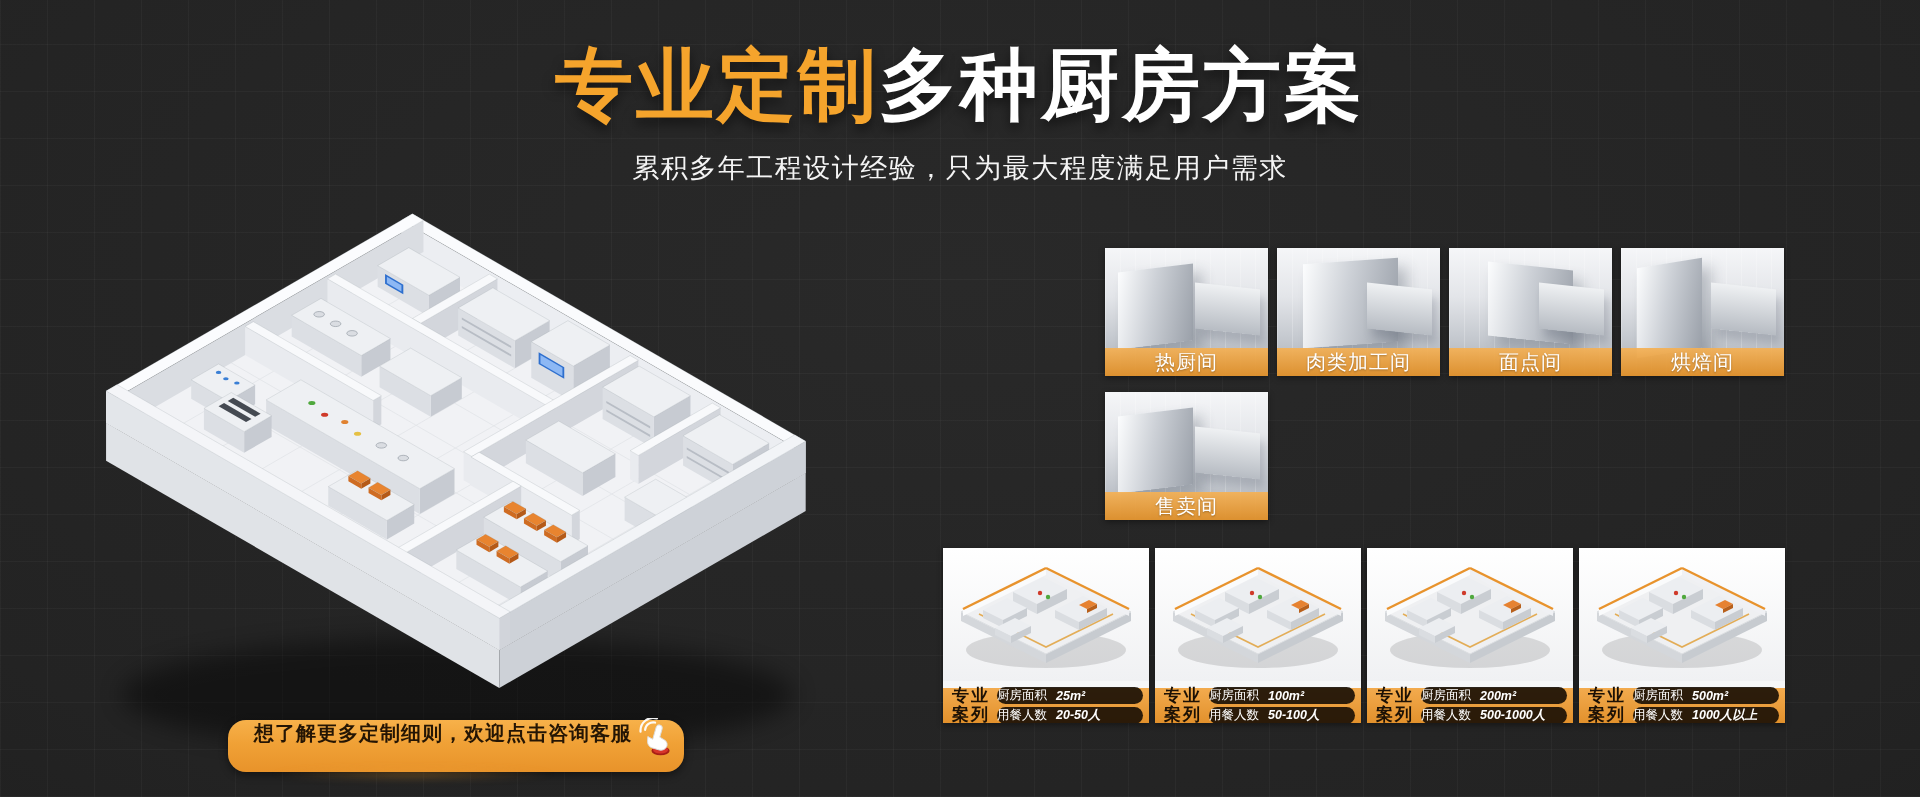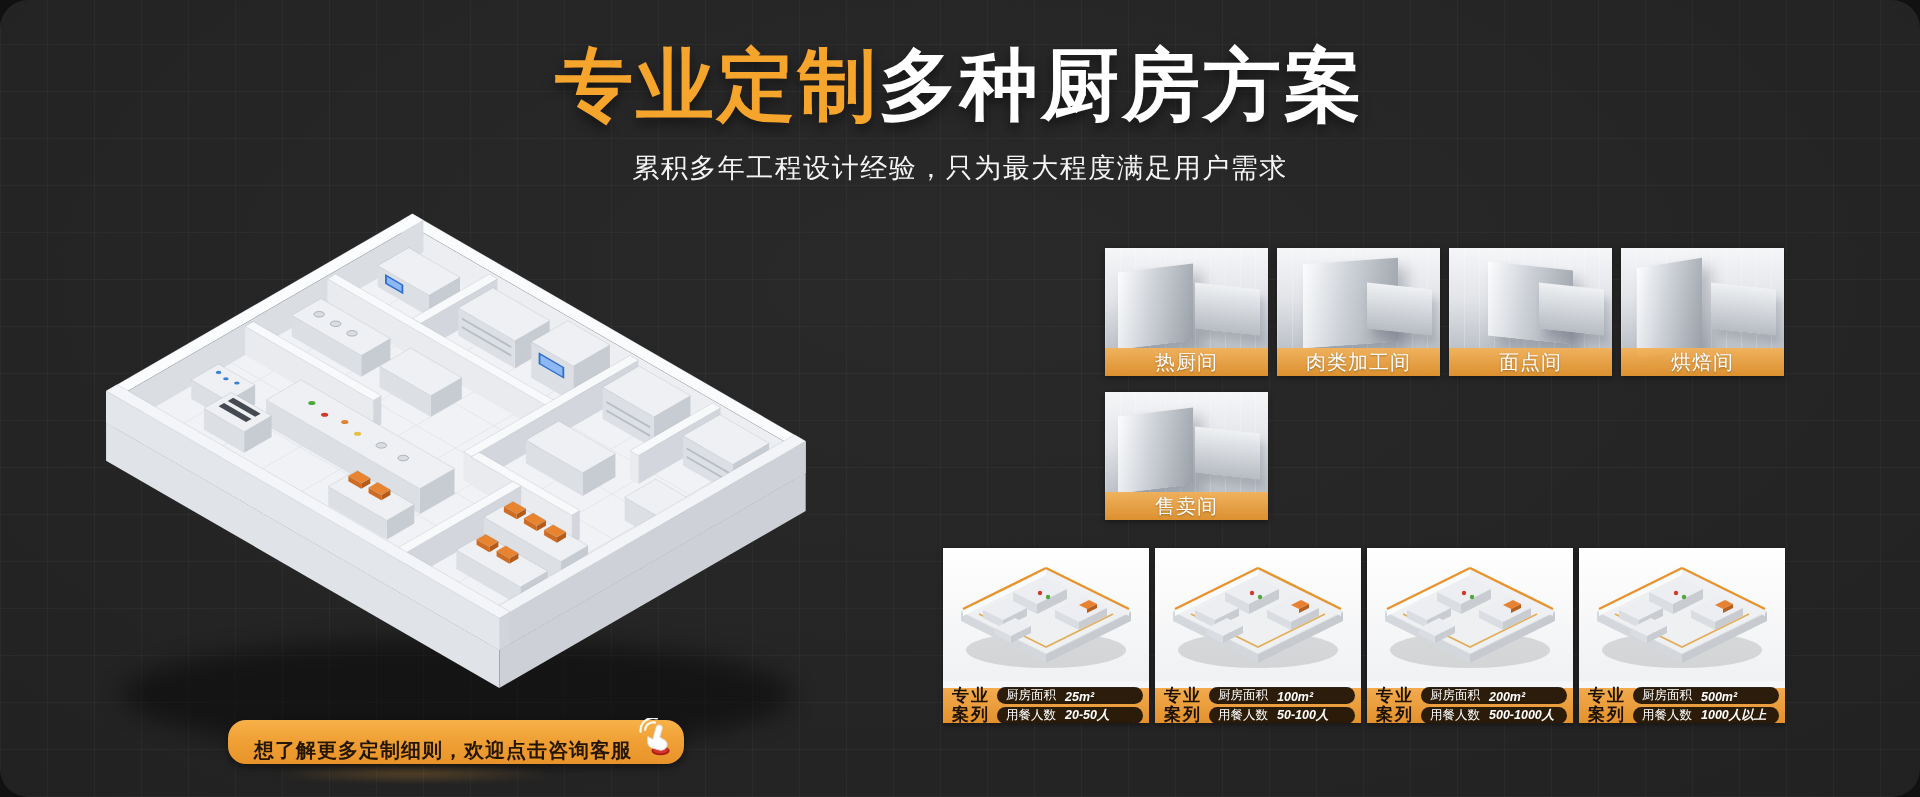--- a/index.html
+++ b/index.html
@@ -3,34 +3,33 @@
 <meta charset="utf-8">
 <style>
   html,body{margin:0;padding:0;background:#111;}
   .stage{
     position:relative;width:1920px;height:797px;overflow:hidden;
     font-family:"Liberation Sans","DejaVu Sans",sans-serif;
     background:
       repeating-linear-gradient(90deg, rgba(255,255,255,.032) 0 1px, transparent 1px 47px),
       repeating-linear-gradient(0deg, rgba(255,255,255,.032) 0 1px, transparent 1px 47px),
       radial-gradient(115% 140% at 50% 35%, #292929 0%, #232323 55%, #1a1a1a 100%);
-    border-radius: 28px;
   }
   
   .hero{position:absolute;top:46px;left:0;right:0;text-align:center;pointer-events:none;}
   .hero-title{font-size:78px;line-height:1.02;font-weight:900;color:#ffffff;letter-spacing:3px;
     text-shadow:0 6px 12px rgba(0,0,0,.5);}
   .hero-title .hl{color:#F5A42C;}
   .hero-sub{margin-top:24px;font-size:27px;font-weight:500;color:#f4f4f4;letter-spacing:1.5px;}
   
   .floorplan{position:absolute;left:90px;top:196px;width:740px;height:596px;}
   .floorplan svg{width:100%;height:100%;}
   
-  .cta{position:absolute;left:228px;top:720px;height:44px;border-radius:18px;
-    display:flex;align-items:flex-end;padding:0 52px 0 26px;cursor:pointer;
+  .cta{position:absolute;left:228px;top:720px;height:52px;border-radius:18px;
+    display:flex;align-items:flex-start;padding:0 52px 0 26px;cursor:pointer;
     background:linear-gradient(180deg,#f7b14a 0%,#f0a136 45%,#e8932a 100%);
     box-shadow:0 3px 8px rgba(0,0,0,.45);}
   .cta-label{font-size:20px;font-weight:700;color:#241504;letter-spacing:1px;white-space:nowrap;}
   .cta-icon{position:absolute;right:8px;top:-2px;width:40px;height:40px;}
   .cta-reflection{position:absolute;left:268px;top:766px;width:290px;height:16px;border-radius:50%;
     background:radial-gradient(ellipse at center, rgba(240,161,54,.30), rgba(240,161,54,0) 70%);
     filter:blur(3px);pointer-events:none;}
   
   .rooms{position:absolute;left:1105px;top:248px;display:grid;
     grid-template-columns:repeat(4,163px);grid-auto-rows:128px;column-gap:9px;row-gap:16px;}
@@ -63,21 +62,21 @@
   .case-img{position:absolute;left:0;top:0;right:0;height:133px;
     background:linear-gradient(180deg,#ffffff 0%,#f0f1f3 100%);}
   .case-img svg{position:absolute;inset:0;width:100%;height:100%;}
   .case-bar{position:absolute;left:0;right:0;bottom:0;height:35px;
     background:linear-gradient(180deg,#f3ab4e 0%,#e2912c 100%);
     display:flex;align-items:center;gap:7px;padding:0 6px 0 9px;}
   .case-tag{display:flex;flex-direction:column;line-height:1.06;
     font-size:17px;font-weight:900;color:#1c1105;letter-spacing:2px;}
   .case-pills{display:flex;flex-direction:column;gap:3px;min-width:0;flex:1;}
   .pill{height:17px;border-radius:9px;background:rgba(22,13,4,.9);color:#fff;
-    display:flex;align-items:flex-end;gap:9px;padding:0 9px;font-size:12.5px;white-space:nowrap;}
+    display:flex;align-items:center;gap:9px;padding:0 0;font-size:12.5px;white-space:nowrap;}
   .pill-value{font-weight:700;font-style:italic;}
   .hidden-defs{position:absolute;width:0;height:0;overflow:hidden;}
 </style>
 </head>
 <body>
 
 <div class="stage">
 
   <svg class="hidden-defs" aria-hidden="true">
     <symbol id="case-iso" viewBox="0 0 206 133">

